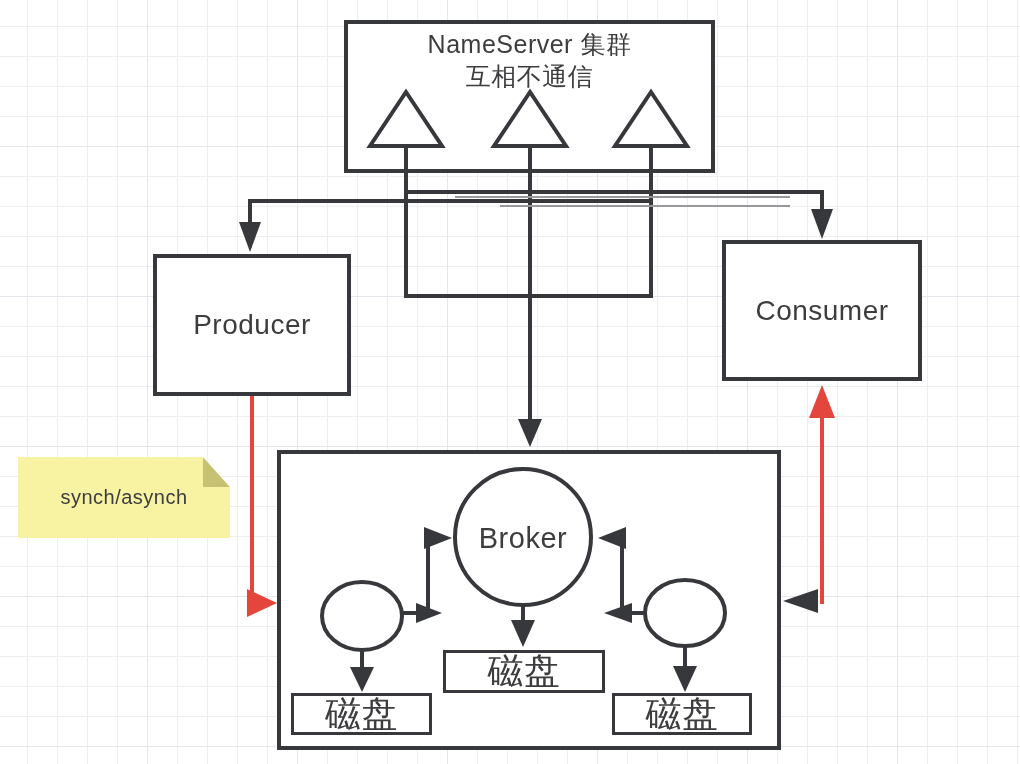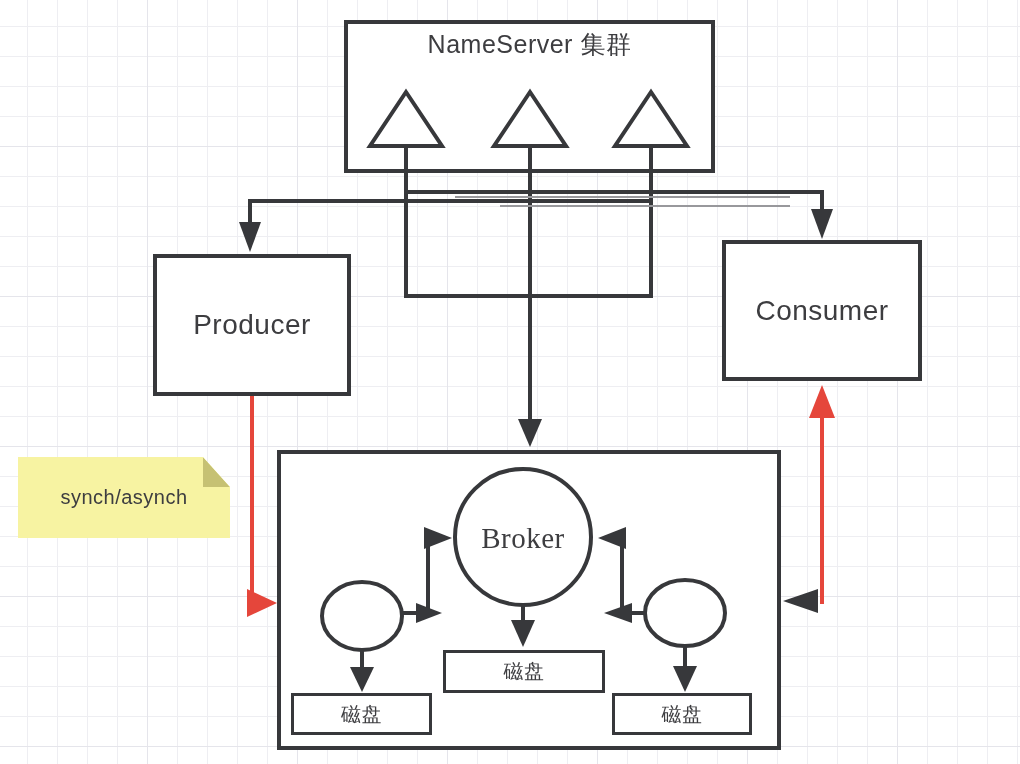--- a/index.html
+++ b/index.html
@@ -22,36 +22,36 @@
     border:4px solid var(--line,#37383b); z-index:1;
     display:flex; align-items:center; justify-content:center;
     font-size:28px; letter-spacing:.5px;
   }
   .nameserver { left:344px; top:20px; width:371px; height:153px;
     flex-direction:column; justify-content:flex-start; padding-top:4px; }
   .ns-line { font-size:25px; line-height:32px; text-align:center; }
   .producer { left:153px; top:254px; width:198px; height:142px;text-align:right; }
   .consumer { left:722px; top:240px; width:200px; height:141px;align-items:center; }
   .brokerbox { left:277px; top:450px; width:504px; height:300px; }
-  .disk { border-width:3px; font-size:20px; }
+  .disk { border-width:3px; font-size:36px; }
   .disk-mid  { left:443px; top:650px; width:162px; height:43px; }
   .disk-left { left:291px; top:693px; width:141px; height:42px; }
   .disk-right{ left:612px; top:693px; width:140px; height:42px; }
   svg.overlay { position:absolute; left:0; top:0; z-index:2; }
   .ln  { stroke:var(--line,#37383b); stroke-width:4; fill:none; }
   .gln { stroke:var(--overlap-gray,#98989c); stroke-width:2; fill:none; }
   .ar  { fill:var(--line,#37383b); stroke:none; }
   .rln { stroke:var(--red,#e5463b); stroke-width:4; fill:none; }
   .rar { fill:var(--red,#e5463b); stroke:none; }
   .shape { fill:#fff; stroke:var(--line,#37383b); stroke-width:4; }
   .floating-label {
     position:absolute; z-index:3; text-align:center;
     font-size:29px; letter-spacing:.5px;
   }
-  .broker-label { left:463px; top:522px; width:120px;font-family:Liberation Serif, serif; }
+  .broker-label { left:463px; top:522px; width:120px; }
   .note {
     position:absolute; z-index:3; background:var(--note-bg,#f7f3a2);
     display:flex; align-items:center; justify-content:center;
     font-size:20px; letter-spacing:.5px;
     clip-path:polygon(0 0, calc(100% - 27px) 0, 100% 30px, 100% 100%, 0 100%);
   }
   .note-left  { left:18px;  top:457px; width:212px; height:81px; }
   .note-right { left:841px; top:462px; width:159px; height:75px; }
   .fold {
     position:absolute; top:0; right:0; width:27px; height:30px;
@@ -59,20 +59,21 @@
     clip-path:polygon(0 0, 100% 100%, 0 100%);
   }
 </style>
 </head>
 <body>
 
 <div class="canvas">
 
   <div class="node nameserver">
     <div class="ns-line">NameServer 集群</div>
+    <div class="ns-line">互相不通信</div>
   </div>
 
   <div class="node producer">
     <span>Producer</span>
   </div>
 
   <div class="node consumer">
     <span>Consumer</span>
   </div>
 

